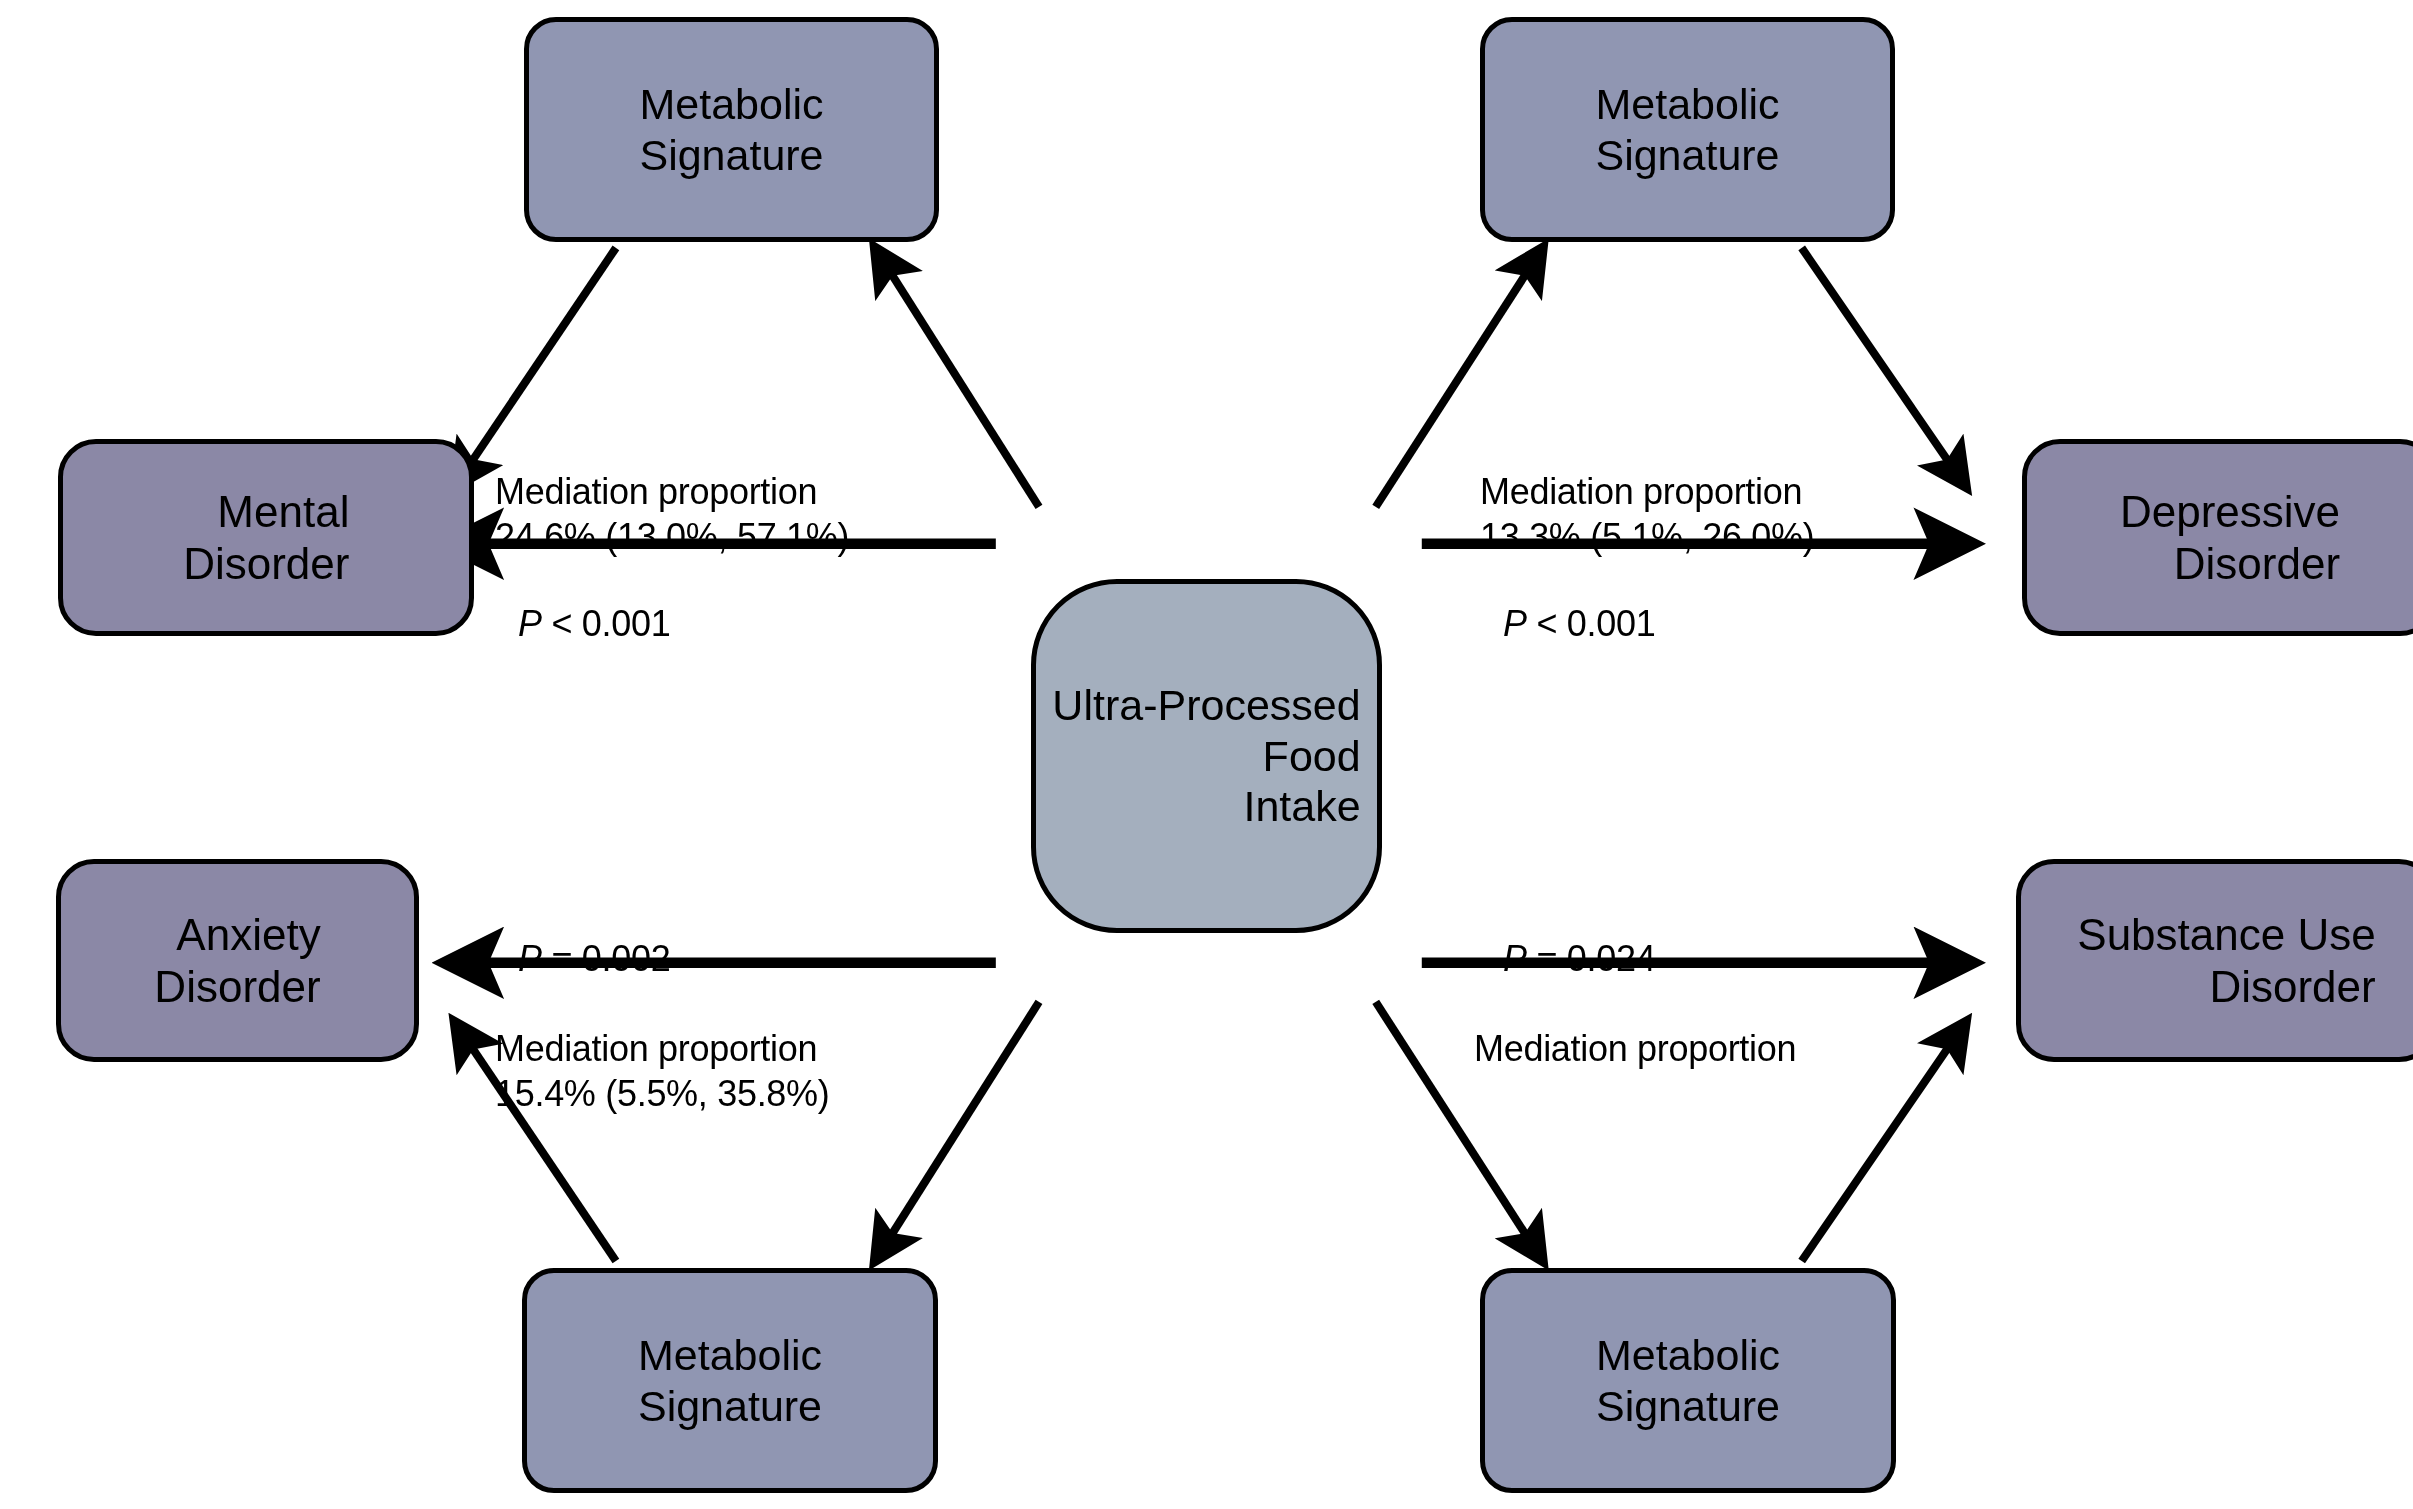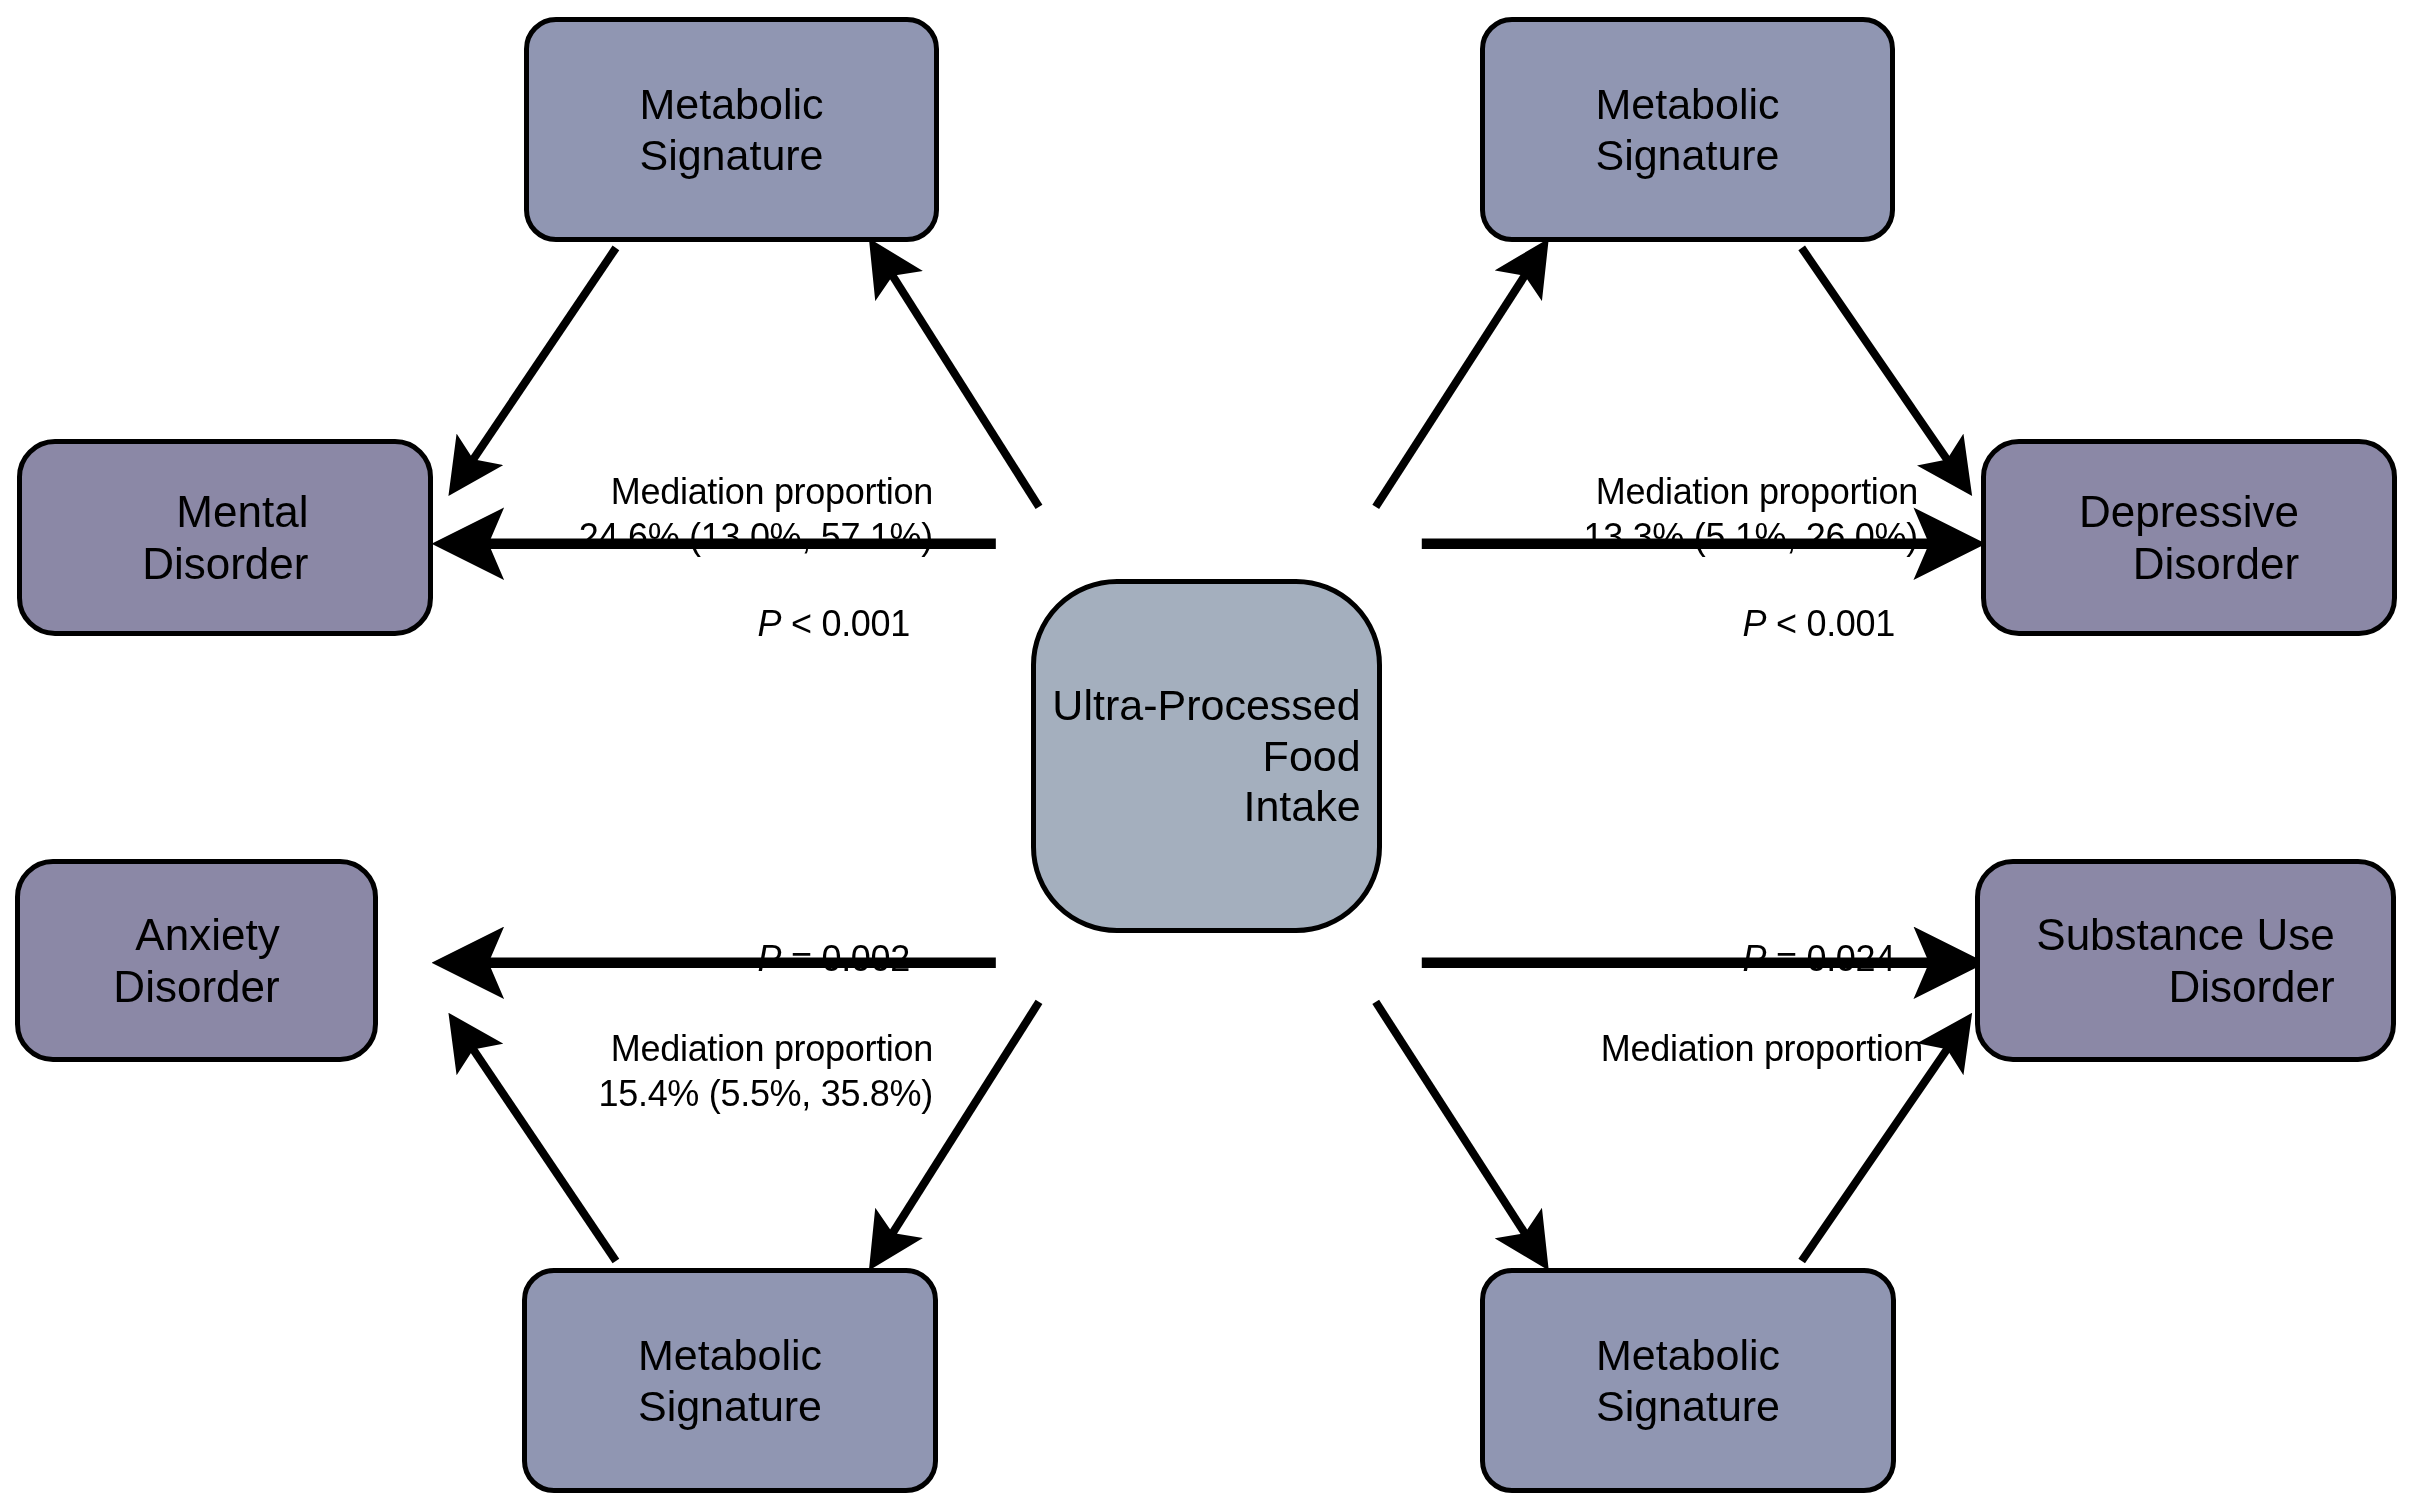--- a/index.html
+++ b/index.html
@@ -14,28 +14,28 @@
     display:flex;
     align-items:center;
     justify-content:center;
     text-align:right;
     color:#000000;
     line-height:1.18;
     white-space:pre-line;
     z-index:3;
   }
   .node-mediator{ background:#9096b2; border-radius:32px; font-size:43px; }
-  .node-outcome{ background:#8b88a6; border-radius:38px; font-size:44px; }
+  .node-outcome{ background:#8b88a6; border-radius:38px; font-size:44px;margin-left:41px; }
   .node-exposure{ background:#a4afbe; border-radius:86px; font-size:43px; }
 
   .edge-label{
     position:absolute;
     z-index:4;
     color:#000000;
-    text-align:right;
+    text-align:left;
     white-space:pre-line;
     line-height:1.16;
     font-size:36px;
     letter-spacing:-0.3px;
   }
   .edge-label.pval{ font-size:36px; }
   .edge-label .ital{ font-style:italic; }
 </style>
 </head>
 <body>

